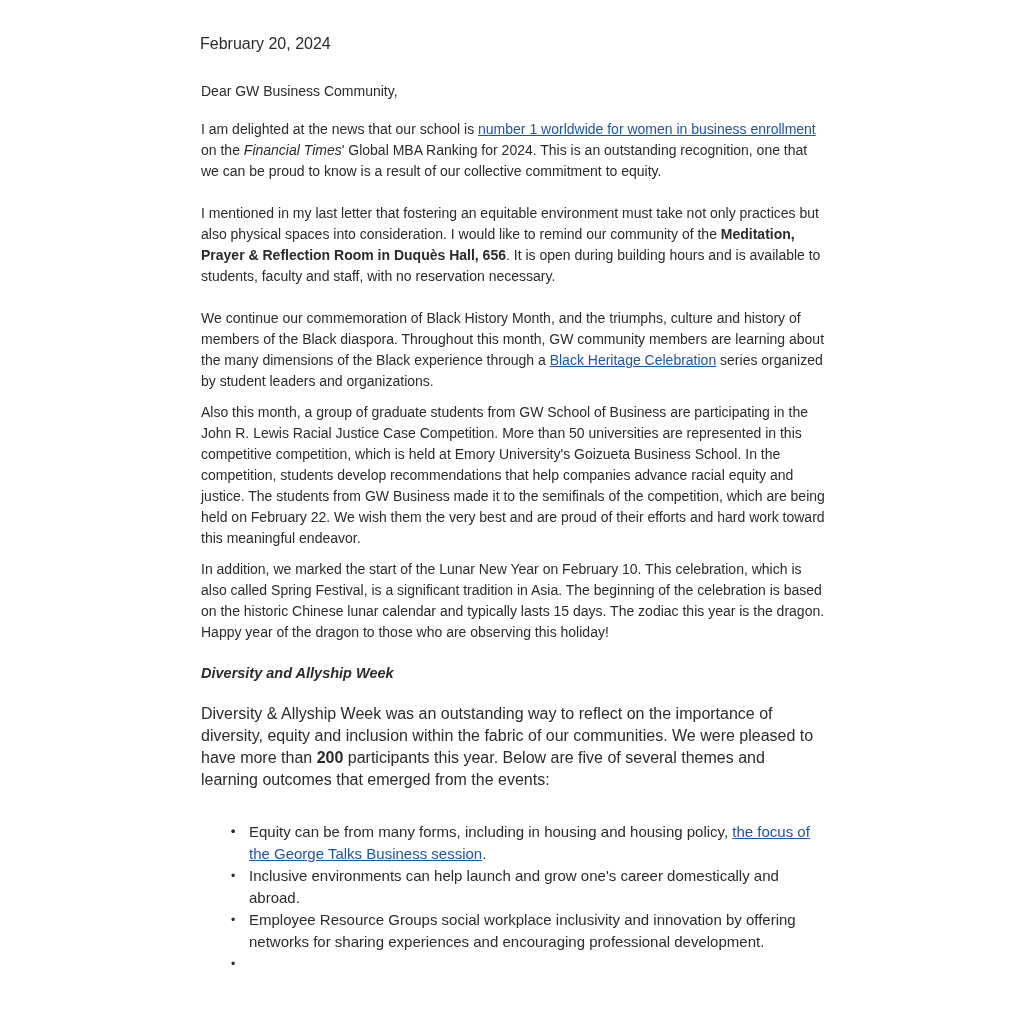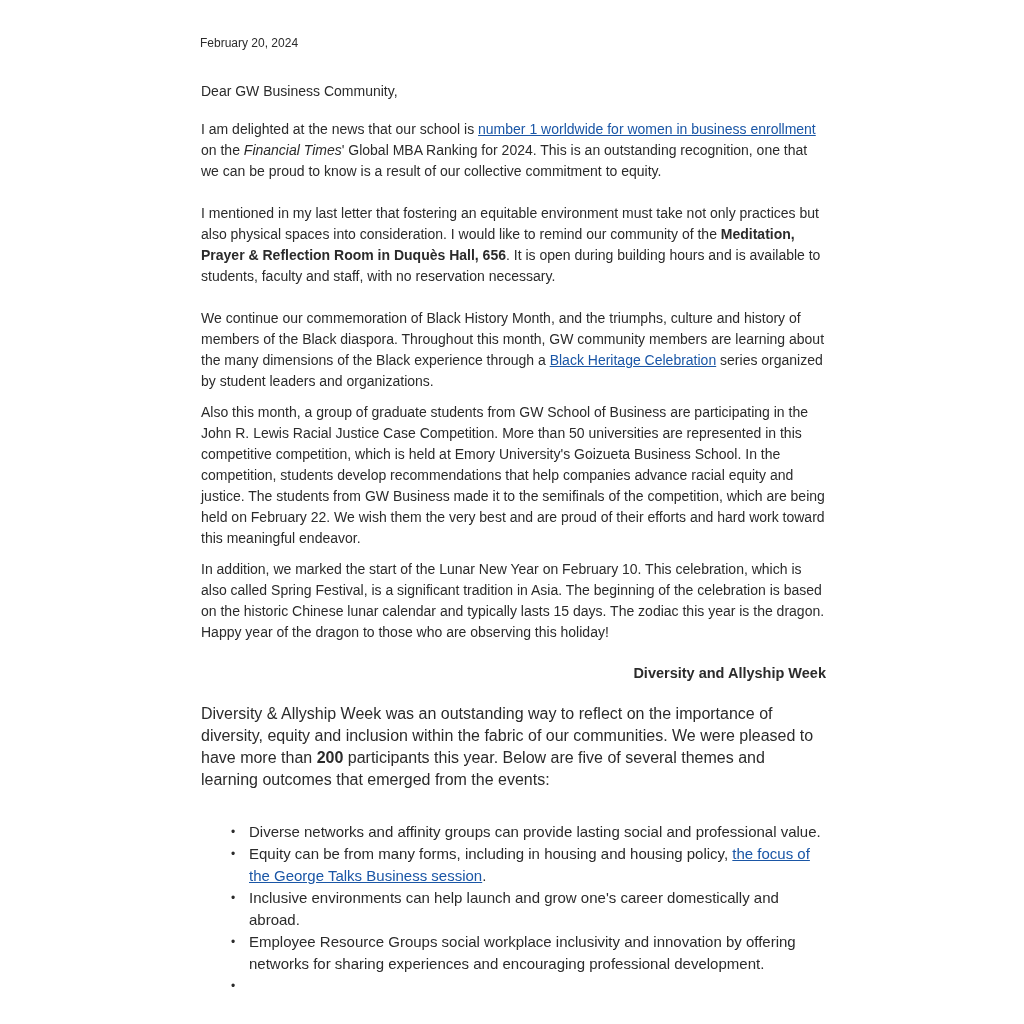--- a/index.html
+++ b/index.html
@@ -18,43 +18,44 @@
     .letter {
       position: absolute;
       left: 201px;
       top: 33px;
       width: 625px;
       font-size: 14px;
       line-height: 21px;
     }
     .date {
       margin: 0 0 27px -1px;
-      font-size: 12px;
+      font-size: 16px;
       line-height: 21px;
     }
     .salutation {
       margin: 0 0 17px 0;
     }
     p {
       margin: 8px 0 21px 0;
     }
     p.tight {
       margin-bottom: 10px;
     }
     a {
       color: #1a56a6;
       text-decoration: underline;
     }
     .section-heading {
-      text-align: right;
+      text-align: left;
       font-weight: bold;
       font-size: 14.5px;
       line-height: 21px;
       margin: 20px 0 19px 0;
       color: #2b2b2b;
+      font-style: italic;
     }
     .intro {
       font-size: 16px;
       line-height: 22px;
       margin-bottom: 30px;
     }
     ul.themes {
       margin: 0 0 12px 0;
       padding-left: 48px;
       font-size: 15px;
@@ -89,20 +90,20 @@
 
   <p class="tight">Also this month, a group of graduate students from GW School of Business are participating in the John R. Lewis Racial Justice Case Competition. More than 50 universities are represented in this competitive competition, which is held at Emory University's Goizueta Business School. In the competition, students develop recommendations that help companies advance racial equity and justice. The students from GW Business made it to the semifinals of the competition, which are being held on February 22. We wish them the very best and are proud of their efforts and hard work toward this meaningful endeavor.</p>
 
   <p class="tight">In addition, we marked the start of the Lunar New Year on February 10. This celebration, which is also called Spring Festival, is a significant tradition in Asia. The beginning of the celebration is based on the historic Chinese lunar calendar and typically lasts 15 days. The zodiac this year is the dragon. Happy year of the dragon to those who are observing this holiday!</p>
 
   <div class="section-heading">Diversity and Allyship Week</div>
 
   <p class="intro"><span>Diversity &amp; Allyship Week was an outstanding way to reflect on the importance of diversity, equity and inclusion within the fabric of our communities. We were pleased to have more than </span><strong>200</strong><span> participants this year. Below are five of several themes and learning outcomes that emerged from the events:</span></p>
 
   <ul class="themes">
-    <li><span class="bullet">•</span><span>Diverse networks and affinity groups can provide lasting social and professional value.</span></li>
+    <li><span class="bullet">•</span></li>
     <li><span class="bullet">•</span><span>Equity can be from many forms, including in housing and housing policy, </span><a href="#">the focus of the George Talks Business session</a><span>.</span></li>
     <li><span class="bullet">•</span><span>Inclusive environments can help launch and grow one's career domestically and abroad.</span></li>
     <li><span class="bullet">•</span><span>Employee Resource Groups social workplace inclusivity and innovation by offering networks for sharing experiences and encouraging professional development.</span></li>
     <li><span class="bullet">•</span></li>
   </ul>
 
 </div>
 
 </body></html>

